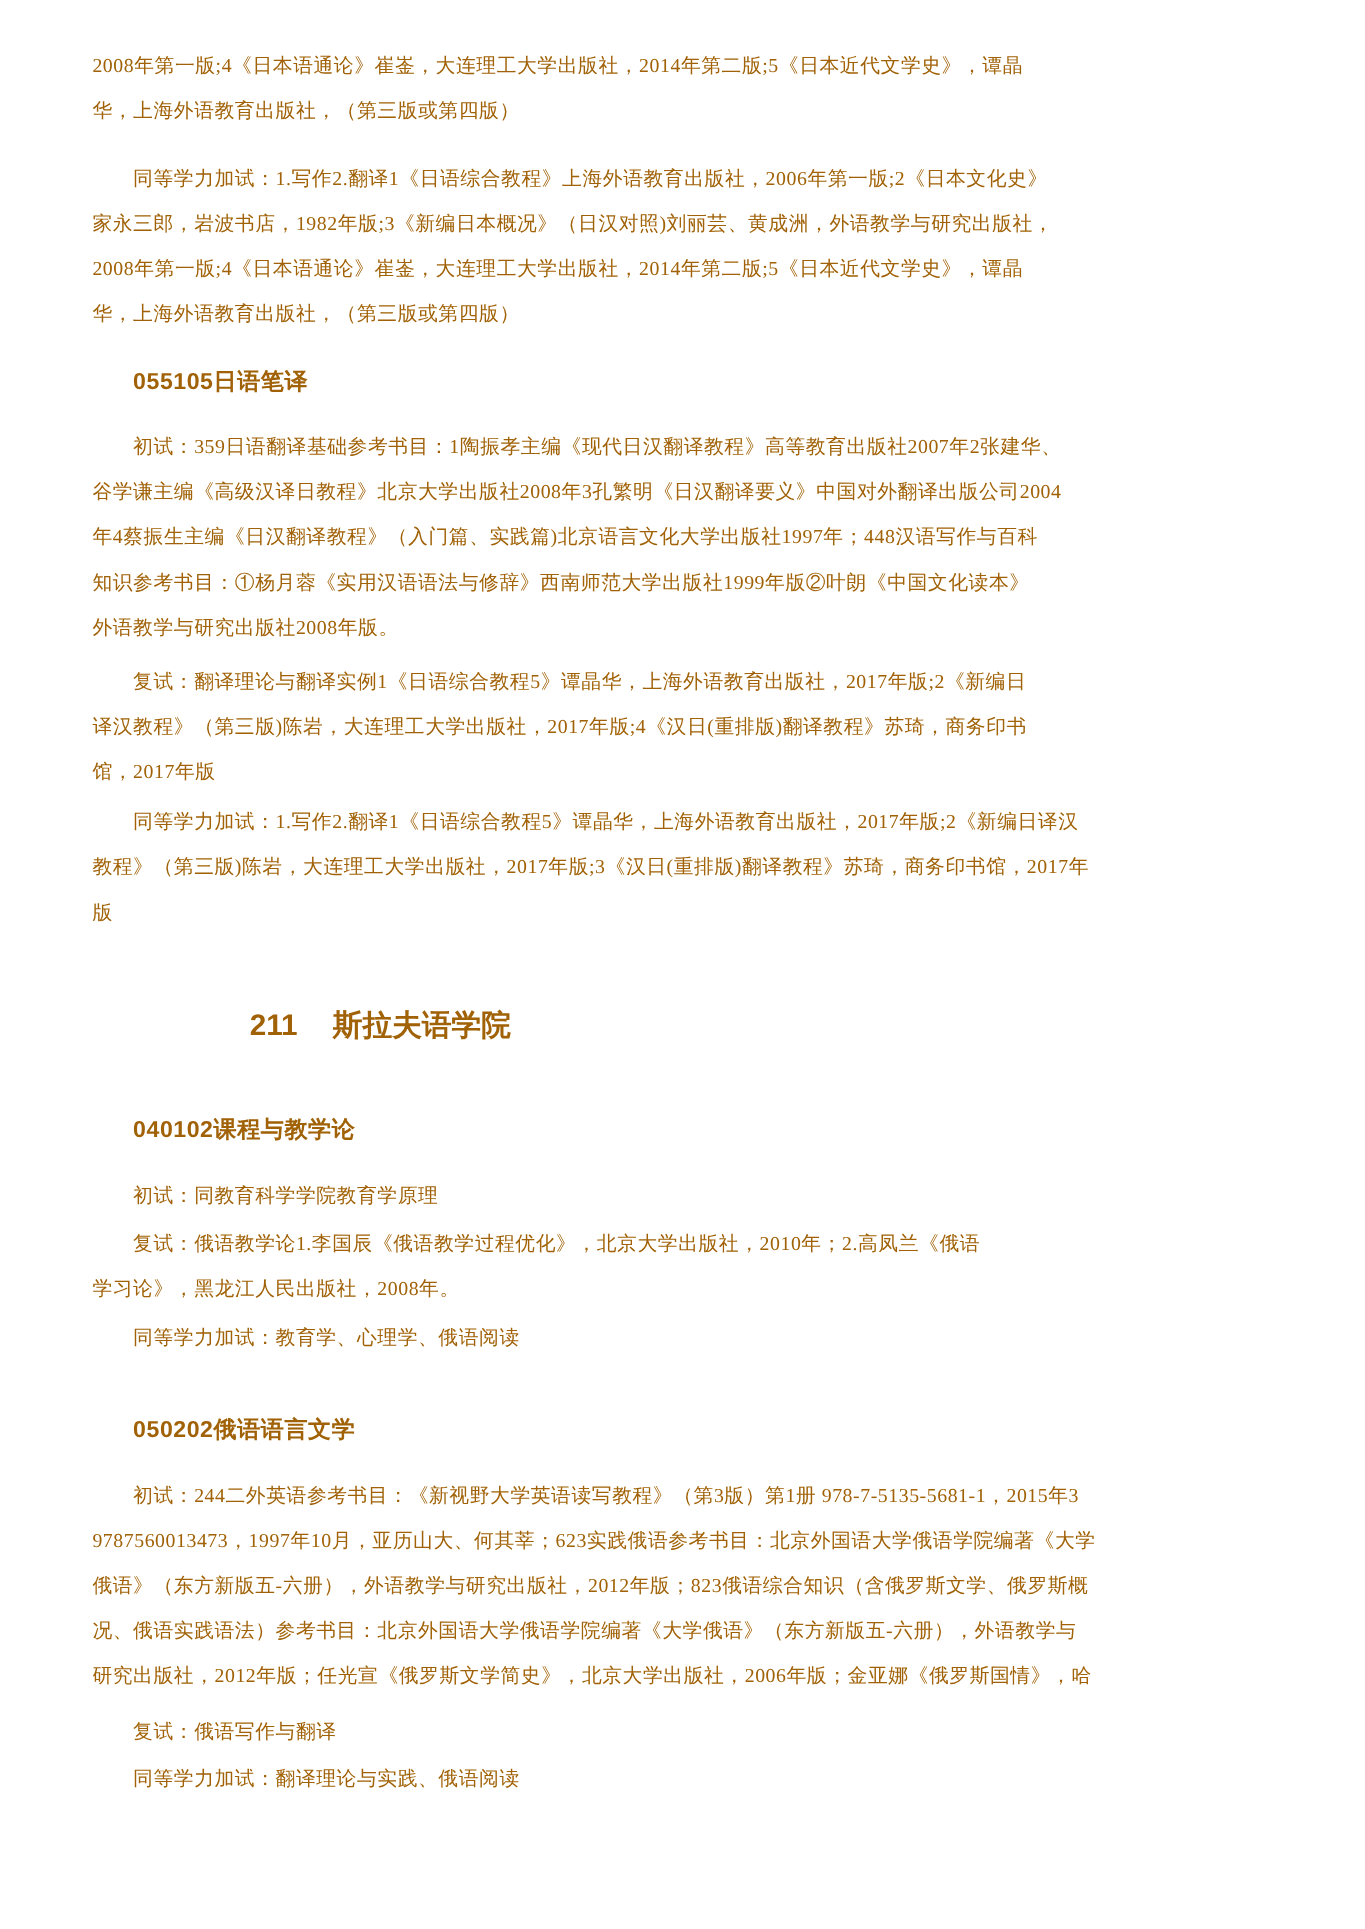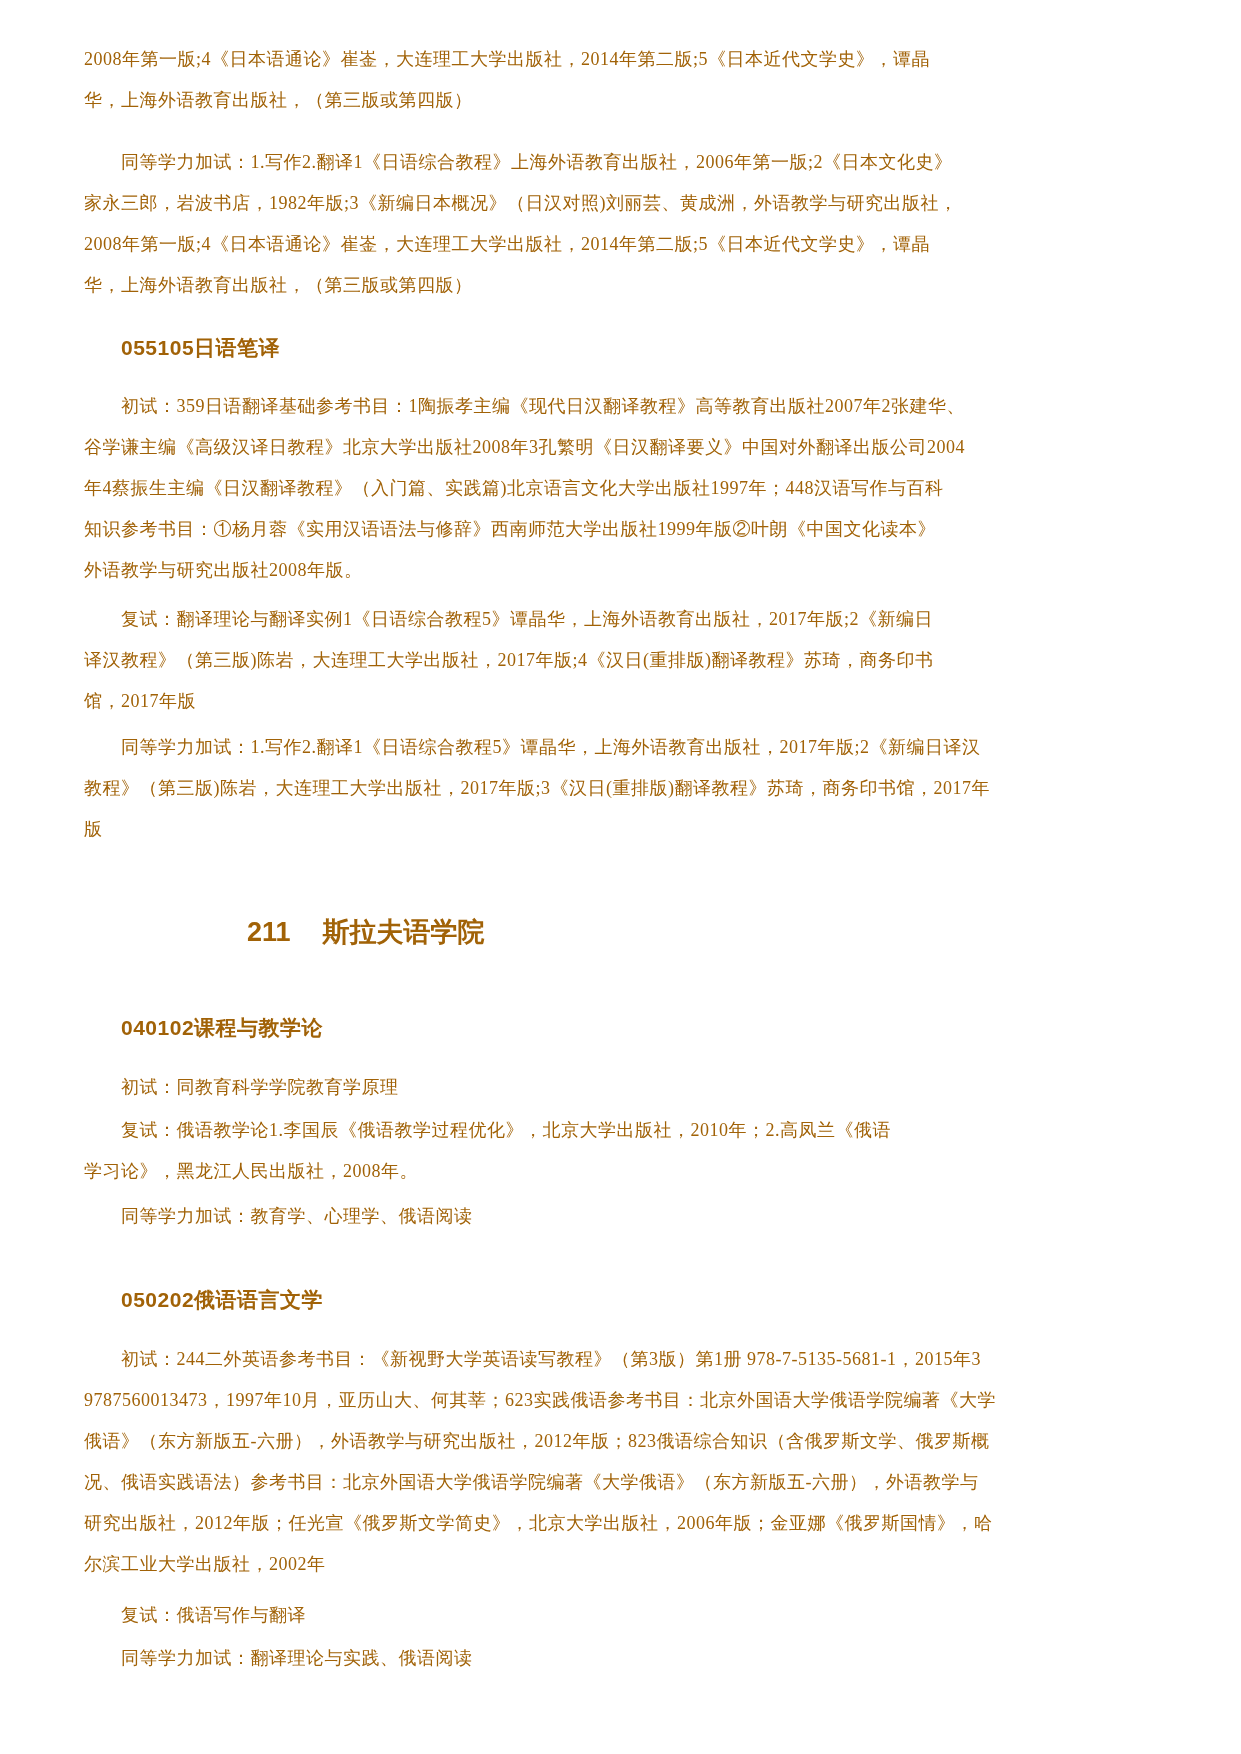--- a/index.html
+++ b/index.html
@@ -20,21 +20,21 @@
     margin:0; padding-left:37px;
     font-family:"Liberation Sans","DejaVu Sans",sans-serif;
     font-weight:bold; font-size:21px; line-height:41px;
     letter-spacing:0.5px;
   }
   .chapter {
     margin:0; padding-left:143px;
     font-family:"Liberation Sans","DejaVu Sans",sans-serif;
     font-weight:bold; font-size:27px; line-height:55px;
   }
-  .chap-num { margin-right:32px;margin-left:20px; }
+  .chap-num { margin-right:32px; }
   
   .mt2  { margin-top:2px; }
   .mt4  { margin-top:4px; }
   .mt5  { margin-top:5px; }
   .mt8  { margin-top:8px; }
   .mt10 { margin-top:10px; }
   .mt18 { margin-top:18px; }
   .mt19 { margin-top:19px; }
   .mt21 { margin-top:21px; }
   .mt42 { margin-top:42px; }
@@ -101,21 +101,20 @@
     </div>
 
     <h3 class="sec-heading mt42">050202俄语语言文学</h3>
 
     <div class="para indent mt19">
       <div class="line">初试：244二外英语参考书目：《新视野大学英语读写教程》（第3版）第1册 978-7-5135-5681-1，2015年3</div>
       <div class="line">9787560013473，1997年10月，亚历山大、何其莘；623实践俄语参考书目：北京外国语大学俄语学院编著《大学</div>
       <div class="line">俄语》（东方新版五-六册），外语教学与研究出版社，2012年版；823俄语综合知识（含俄罗斯文学、俄罗斯概</div>
       <div class="line">况、俄语实践语法）参考书目：北京外国语大学俄语学院编著《大学俄语》（东方新版五-六册），外语教学与</div>
       <div class="line">研究出版社，2012年版；任光宣《俄罗斯文学简史》，北京大学出版社，2006年版；金亚娜《俄罗斯国情》，哈</div>
-      <div class="line">尔滨工业大学出版社，2002年</div>
     </div>
 
     <div class="para indent mt10">
       <div class="line">复试：俄语写作与翻译</div>
     </div>
 
     <div class="para indent mt2">
       <div class="line">同等学力加试：翻译理论与实践、俄语阅读</div>
     </div>
 

